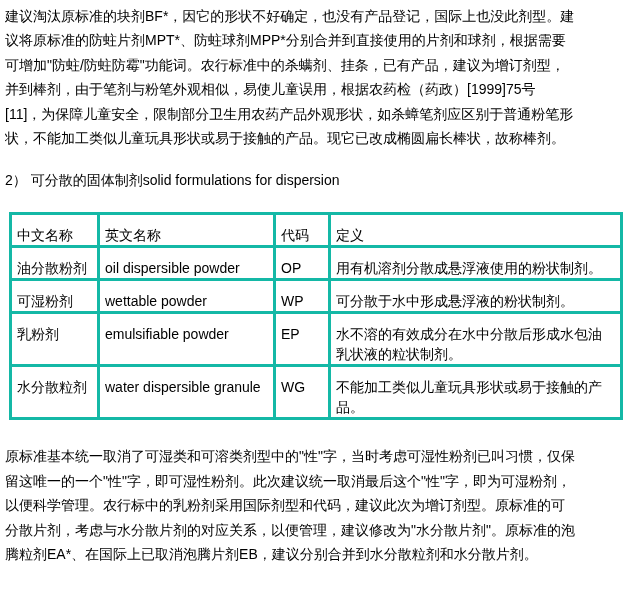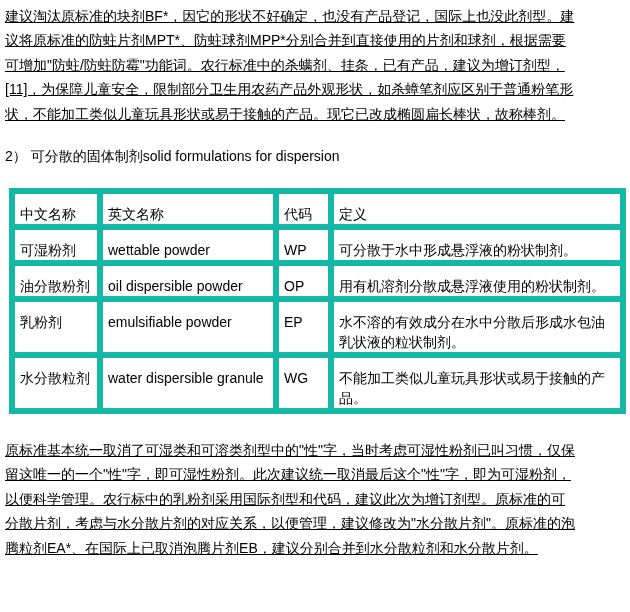--- a/index.html
+++ b/index.html
@@ -13,21 +13,20 @@
     color: #000000;
   }
   .doc {
     width: 630px;
     height: 612px;
     position: relative;
   }
   .para {
     padding-left: 5px;
     padding-right: 0;
-    text-decoration: underline;
   }
   .para-top { padding-top: 4px; }
   .para .line {
     height: 24.4px;
     line-height: 24.4px;
     font-size: 14px;
     white-space: nowrap;
     overflow: hidden;
   }
   .para-bottom { margin-top: 24px; }
@@ -42,21 +41,21 @@
     height: 16px;
     white-space: pre;
   }
   table.formulations {
     border-collapse: collapse;
     margin: 24px 0 0 9px;
     width: 611px;
     table-layout: fixed;
   }
   table.formulations td {
-    border: 6px solid #14b8a6;
+    border: 3px solid #14b8a6;
     font-size: 14px;
     line-height: 20px;
     padding: 10px 5px 0 5px;
     vertical-align: top;
     overflow: hidden;
     word-break: break-all;
   }
   tr.rh26 { height: 26px; }
   tr.rh27 { height: 27px; }
   tr.rh46 { height: 46px; }
@@ -65,20 +64,21 @@
 </style>
 </head>
 <body>
 
 <div class="doc">
 
   <div class="para para-top">
     <div class="line">建议淘汰原标准的块剂BF*，因它的形状不好确定，也没有产品登记，国际上也没此剂型。建</div>
     <div class="line">议将原标准的防蛀片剂MPT*、防蛀球剂MPP*分别合并到直接使用的片剂和球剂，根据需要</div>
     <div class="line">可增加"防蛀/防蛀防霉"功能词。农行标准中的杀螨剂、挂条，已有产品，建议为增订剂型，</div>
+    <div class="line">并到棒剂，由于笔剂与粉笔外观相似，易使儿童误用，根据农药检（药政）[1999]75号</div>
     <div class="line">[11]，为保障儿童安全，限制部分卫生用农药产品外观形状，如杀蟑笔剂应区别于普通粉笔形</div>
     <div class="line">状，不能加工类似儿童玩具形状或易于接触的产品。现它已改成椭圆扁长棒状，故称棒剂。</div>
   </div>
 
   <div class="section-heading">2） 可分散的固体制剂solid formulations for dispersion</div>
 
   <table class="formulations">
     <colgroup>
       <col style="width:88px">
       <col style="width:176px">
@@ -86,30 +86,30 @@
       <col style="width:292px">
     </colgroup>
     <tbody>
       <tr class="rh26">
         <td>中文名称</td>
         <td>英文名称</td>
         <td>代码</td>
         <td>定义</td>
       </tr>
       <tr class="rh27">
+        <td>油分散粉剂</td>
+        <td>oil dispersible powder</td>
+        <td>OP</td>
+        <td>用有机溶剂分散成悬浮液使用的粉状制剂。</td>
+      </tr>
+      <tr class="rh27">
         <td>可湿粉剂</td>
         <td>wettable powder</td>
         <td>WP</td>
         <td>可分散于水中形成悬浮液的粉状制剂。</td>
-      </tr>
-      <tr class="rh27">
-        <td>油分散粉剂</td>
-        <td>oil dispersible powder</td>
-        <td>OP</td>
-        <td>用有机溶剂分散成悬浮液使用的粉状制剂。</td>
       </tr>
       <tr class="rh46">
         <td>乳粉剂</td>
         <td>emulsifiable powder</td>
         <td>EP</td>
         <td>水不溶的有效成分在水中分散后形成水包油乳状液的粒状制剂。</td>
       </tr>
       <tr class="rh26">
         <td>水分散粒剂</td>
         <td>water dispersible granule</td>

